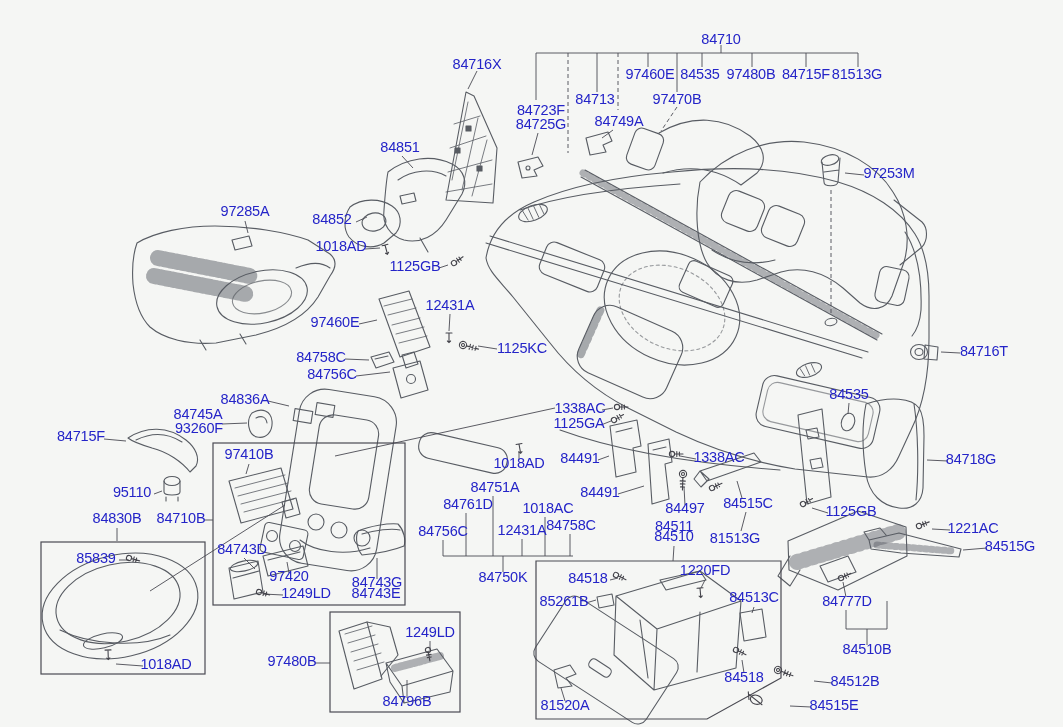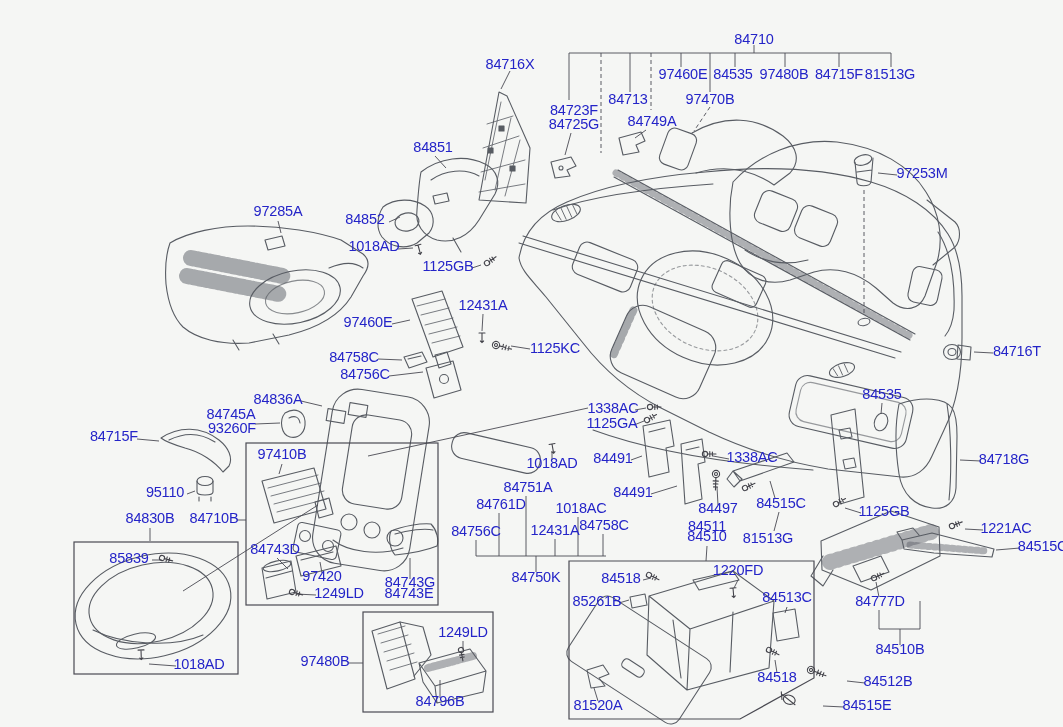--- a/index.html
+++ b/index.html
@@ -1,17 +1,17 @@
 <!DOCTYPE html>
 <html><head>
 <meta charset="utf-8">
 <style>
   html,body{margin:0;padding:0;}
   body{width:1063px;height:727px;overflow:hidden;background:#f5f6f4;font-family:"Liberation Sans",sans-serif;}
-  #stage{position:relative;width:941px;height:727px;margin-left:33px;}
+  #stage{position:relative;width:941px;height:727px;}
   svg{display:block;}
   .lbl{font-family:"Liberation Sans",sans-serif;font-size:14.5px;letter-spacing:-0.2px;}
 </style>
 </head>
 <body style="background: rgb(245, 246, 244);">
 
 <div id="stage">
 <svg id="diagram" width="1063" height="727" viewBox="0 0 1063 727">
 
   <g id="parts" fill="none" stroke="#585c63" stroke-width="1.1" stroke-linejoin="round" stroke-linecap="round">

